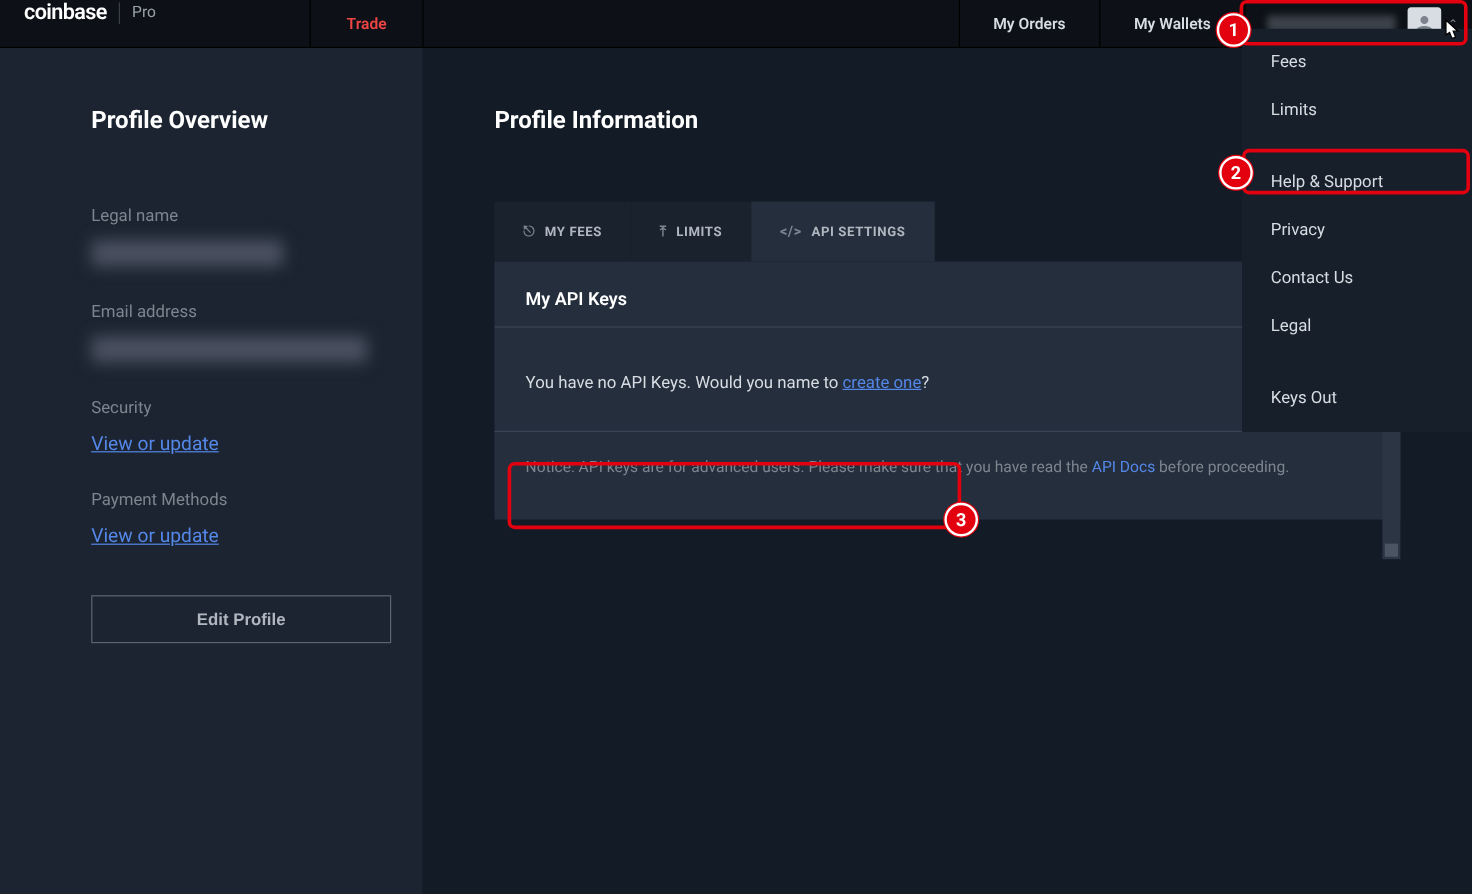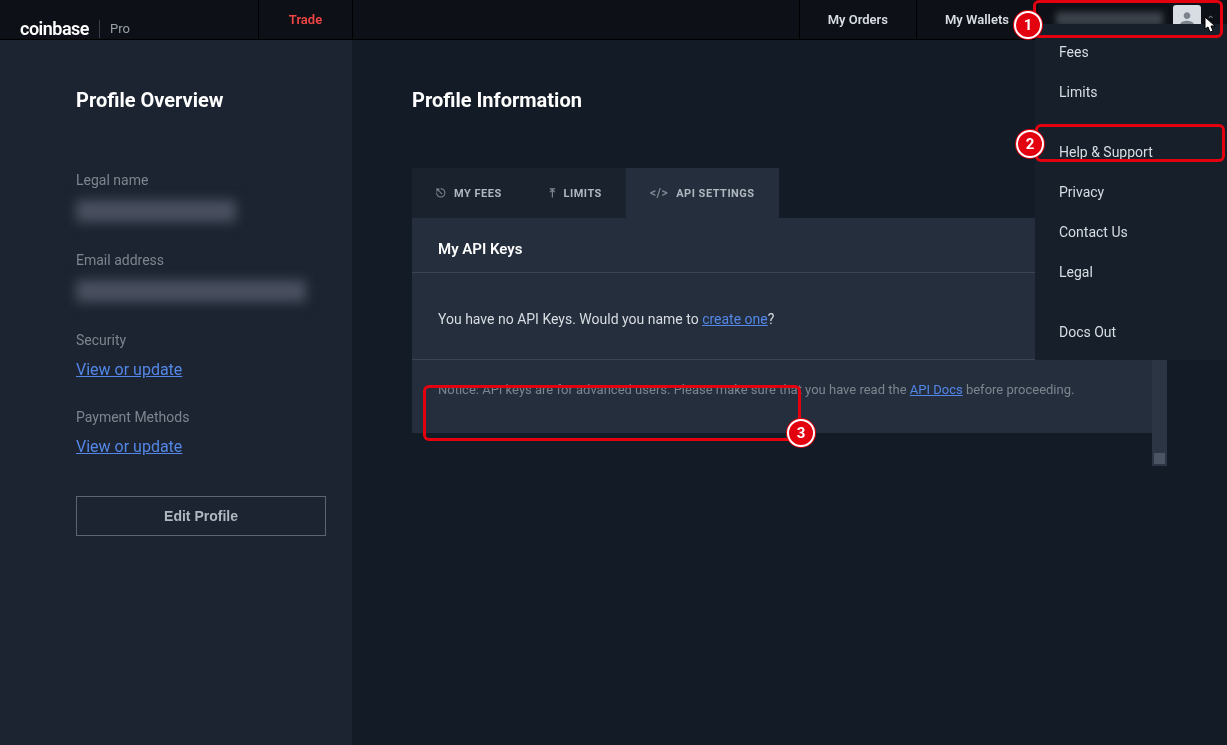--- a/index.html
+++ b/index.html
@@ -1,19 +1,19 @@
 <!DOCTYPE html>
 <html><head>
 <meta charset="utf-8">
 <style>
 * { margin:0; padding:0; box-sizing:border-box; }
 body { font-family:-apple-system,BlinkMacSystemFont,"Segoe UI",Roboto,sans-serif; background:#1f2935; color:#fff; width:1227px; height:745px; overflow:hidden; position:relative; }
 
 
-.topnav { height:40px; background:#0d1117; display:flex; align-items:flex-end; border-bottom:1px solid #000; }
+.topnav { height:40px; background:#0d1117; display:flex; align-items:flex-start; border-bottom:1px solid #000; }
 .brand { display:flex; align-items:center; padding:0 20px; width:258px; }
 .brand-main { font-weight:600; font-size:18px; color:#fff; letter-spacing:-0.5px; }
 .brand-sep { width:1px; height:18px; background:#3a3f47; margin:0 10px; }
 .brand-sub { color:#9aa0a8; font-size:13px; }
 .nav-trade { width:95px; height:40px; display:flex; align-items:center; justify-content:center; font-size:13px; font-weight:600; color:#ef4444; border-left:1px solid #000; border-right:1px solid #000; cursor:pointer; }
 .nav-spacer { flex:1; }
 .nav-item { padding:0 28px; height:40px; display:flex; align-items:center; font-size:13px; font-weight:600; color:#d8dde3; border-left:1px solid #000; cursor:pointer; }
 .nav-user { width:190px; padding:0 12px 0 18px; height:40px; display:flex; align-items:center; border-left:1px solid #000; cursor:pointer; position:relative; }
 .user-name-blur { flex:1; height:14px; background:#3c424b; filter:blur(3px); border-radius:2px; margin-right:10px;}
 .avatar { width:28px; height:28px; background:#d8dde3; border-radius:3px; display:flex; align-items:center; justify-content:center; }
@@ -40,21 +40,21 @@
 .tab.active { background:#242e3c; }
 .tab-ic { margin-right:8px; font-size:12px; color:#7d858f; }
 
 
 .panel { background:#242e3c; padding:22px 26px; position:relative; }
 .panel-title { font-size:15px; font-weight:600; margin-bottom:14px; }
 .panel-hr { border:none; border-top:1px solid #3a4454; margin:0 -26px; }
 .empty-msg { padding:38px 0 32px 0; font-size:14px; color:#d8dde3; }
 .empty-msg a { color:#5487e8; text-decoration:underline; cursor:pointer; }
 .notice { padding:22px 0 14px 0; font-size:13px; color:#7d858f; }
-.notice a { color:#5487e8; text-decoration:underline; cursor:pointer; }
+.notice a { color:#5487e8; cursor:pointer; }
 .new-key-btn { position:absolute; top:18px; right:26px; border:1px solid #5c6470; background:transparent; color:#b0b7c0; padding:6px 10px; font-size:12px; cursor:pointer; }
 .scrollbar-fake { position:absolute; right:0; top:56px; width:15px; height:192px; background:#2b3544; }
 .scrollbar-fake::after{ content:""; position:absolute; left:2px; bottom:2px; width:11px; height:11px; background:#4a5463; }
 
 
 .dropdown { position:absolute; top:24px; right:0; width:192px; background:#171f2b; z-index:50; padding:8px 0; }
 .dd-item { padding:12px 24px; font-size:14px; color:#d8dde3; cursor:pointer; }
 .dd-gap { height:20px; }
 
 
@@ -136,21 +136,21 @@
 
 <div class="dropdown">
   <div class="dd-item">Fees</div>
   <div class="dd-item">Limits</div>
   <div class="dd-gap"></div>
   <div class="dd-item">Help &amp; Support</div>
   <div class="dd-item">Privacy</div>
   <div class="dd-item">Contact Us</div>
   <div class="dd-item">Legal</div>
   <div class="dd-gap"></div>
-  <div class="dd-item">Docs Out</div>
+  <div class="dd-item">Keys Out</div>
 </div>
 
 <div class="annot" style="left:1033px; top:0px; width:190px; height:38px;"></div>
 <div class="annot-badge" style="left:1014px; top:11px;">1</div>
 
 <div class="annot" style="left:1035px; top:124px; width:190px; height:38px;"></div>
 <div class="annot-badge" style="left:1016px; top:130px;">2</div>
 
 <div class="annot" style="left:423px; top:385px; width:378px; height:56px;"></div>
 <div class="annot-badge" style="left:787px; top:419px;">3</div>

